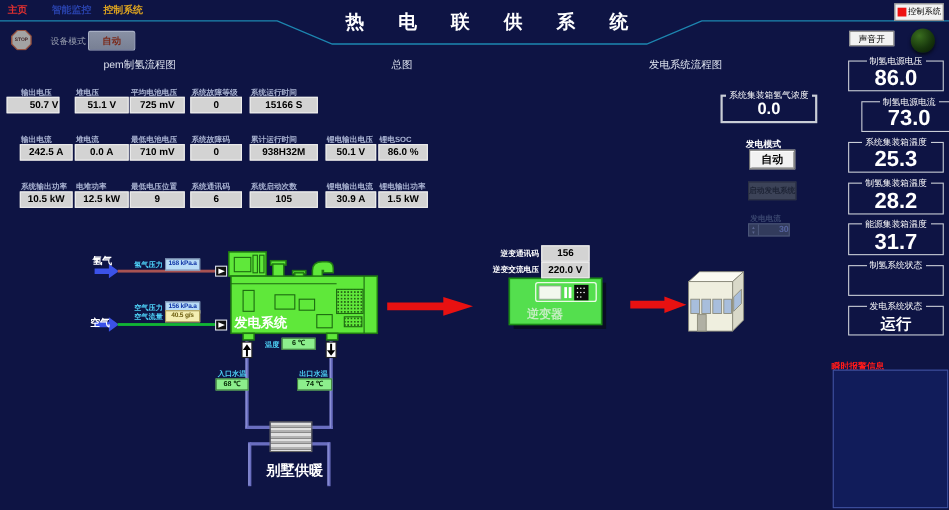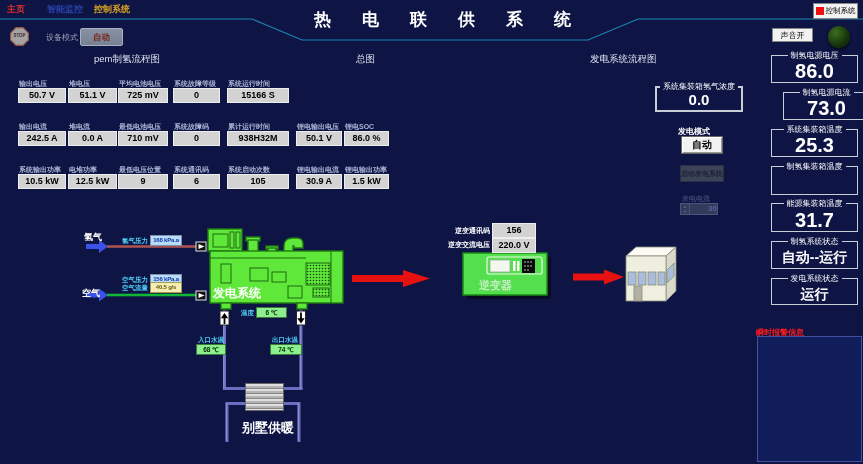--- a/index.html
+++ b/index.html
@@ -165,21 +165,21 @@
     <span>声音开</span>
   </div>
 <div class="led"></div>
 
 <div class="hdr" style="left:94px;top:53px;">pem制氢流程图</div>
 <div class="hdr" style="left:356px;top:53px;font-family:Liberation Mono, monospace;">总图</div>
 <div class="hdr" style="left:590px;top:53px;">发电系统流程图</div>
 
 <div id="grid-root">
     <div class="slabel" style="left: 19px; top: 79px;">输出电压</div>
-    <div class="vbox" style="left: 18px; top: 88px; width: 46px;">50.7 V</div>
+    <div class="vbox" style="left: 6px; top: 88px; width: 46px; text-align: right;">50.7 V</div>
     <div class="slabel" style="left: 69px; top: 79px;">堆电压</div>
     <div class="vbox" style="left: 68px; top: 88px; width: 47px;">51.1 V</div>
     <div class="slabel" style="left: 119px; top: 79px;">平均电池电压</div>
     <div class="vbox" style="left: 118px; top: 88px; width: 48px;">725 mV</div>
     <div class="slabel" style="left: 174px; top: 79px;">系统故障等级</div>
     <div class="vbox" style="left: 173px; top: 88px; width: 45px;">0</div>
     <div class="slabel" style="left: 228px; top: 79px;">系统运行时间</div>
     <div class="vbox" style="left: 227px; top: 88px; width: 60px;">15166 S</div>
     <div class="slabel" style="left: 19px; top: 122px;">输出电流</div>
     <div class="vbox" style="left: 18px; top: 131px; width: 46px;">242.5 A</div>
@@ -266,28 +266,28 @@
     <fieldset class="fbox" style="left: 771px; top: 87px; width: 85px; height: 31px; margin-left: 12px;">
       <legend>制氢电源电流</legend>
       <div class="fval" style="font-size: 20px; line-height: 21px;">73.0</div>
     </fieldset>
     <fieldset class="fbox" style="left: 771px; top: 124px; width: 85px; height: 31px;">
       <legend>系统集装箱温度</legend>
       <div class="fval" style="font-size: 20px; line-height: 21px;">25.3</div>
     </fieldset>
     <fieldset class="fbox" style="left: 771px; top: 161px; width: 85px; height: 32px;">
       <legend>制氢集装箱温度</legend>
+      <div class="fval" style="font-size: 20px; line-height: 22px;">28.2</div>
     </fieldset>
     <fieldset class="fbox" style="left: 771px; top: 198px; width: 85px; height: 32px;">
       <legend>能源集装箱温度</legend>
       <div class="fval" style="font-size: 20px; line-height: 22px;">31.7</div>
     </fieldset>
     <fieldset class="fbox" style="left: 771px; top: 236px; width: 85px; height: 31px;">
       <legend>制氢系统状态</legend>
-      <div class="fval" style="font-size: 14px; line-height: 21px;">自动--运行</div>
     </fieldset>
     <fieldset class="fbox" style="left: 771px; top: 273px; width: 85px; height: 30px;">
       <legend>发电系统状态</legend>
       <div class="fval" style="font-size: 14px; line-height: 20px;">运行</div>
     </fieldset>
   </div>
 
 <div class="abs" style="left:756px;top:327px;color:#ff1a1a;font-size:8px;font-weight:bold;">瞬时报警信息</div>
 <div class="alarm-panel"></div>
 

